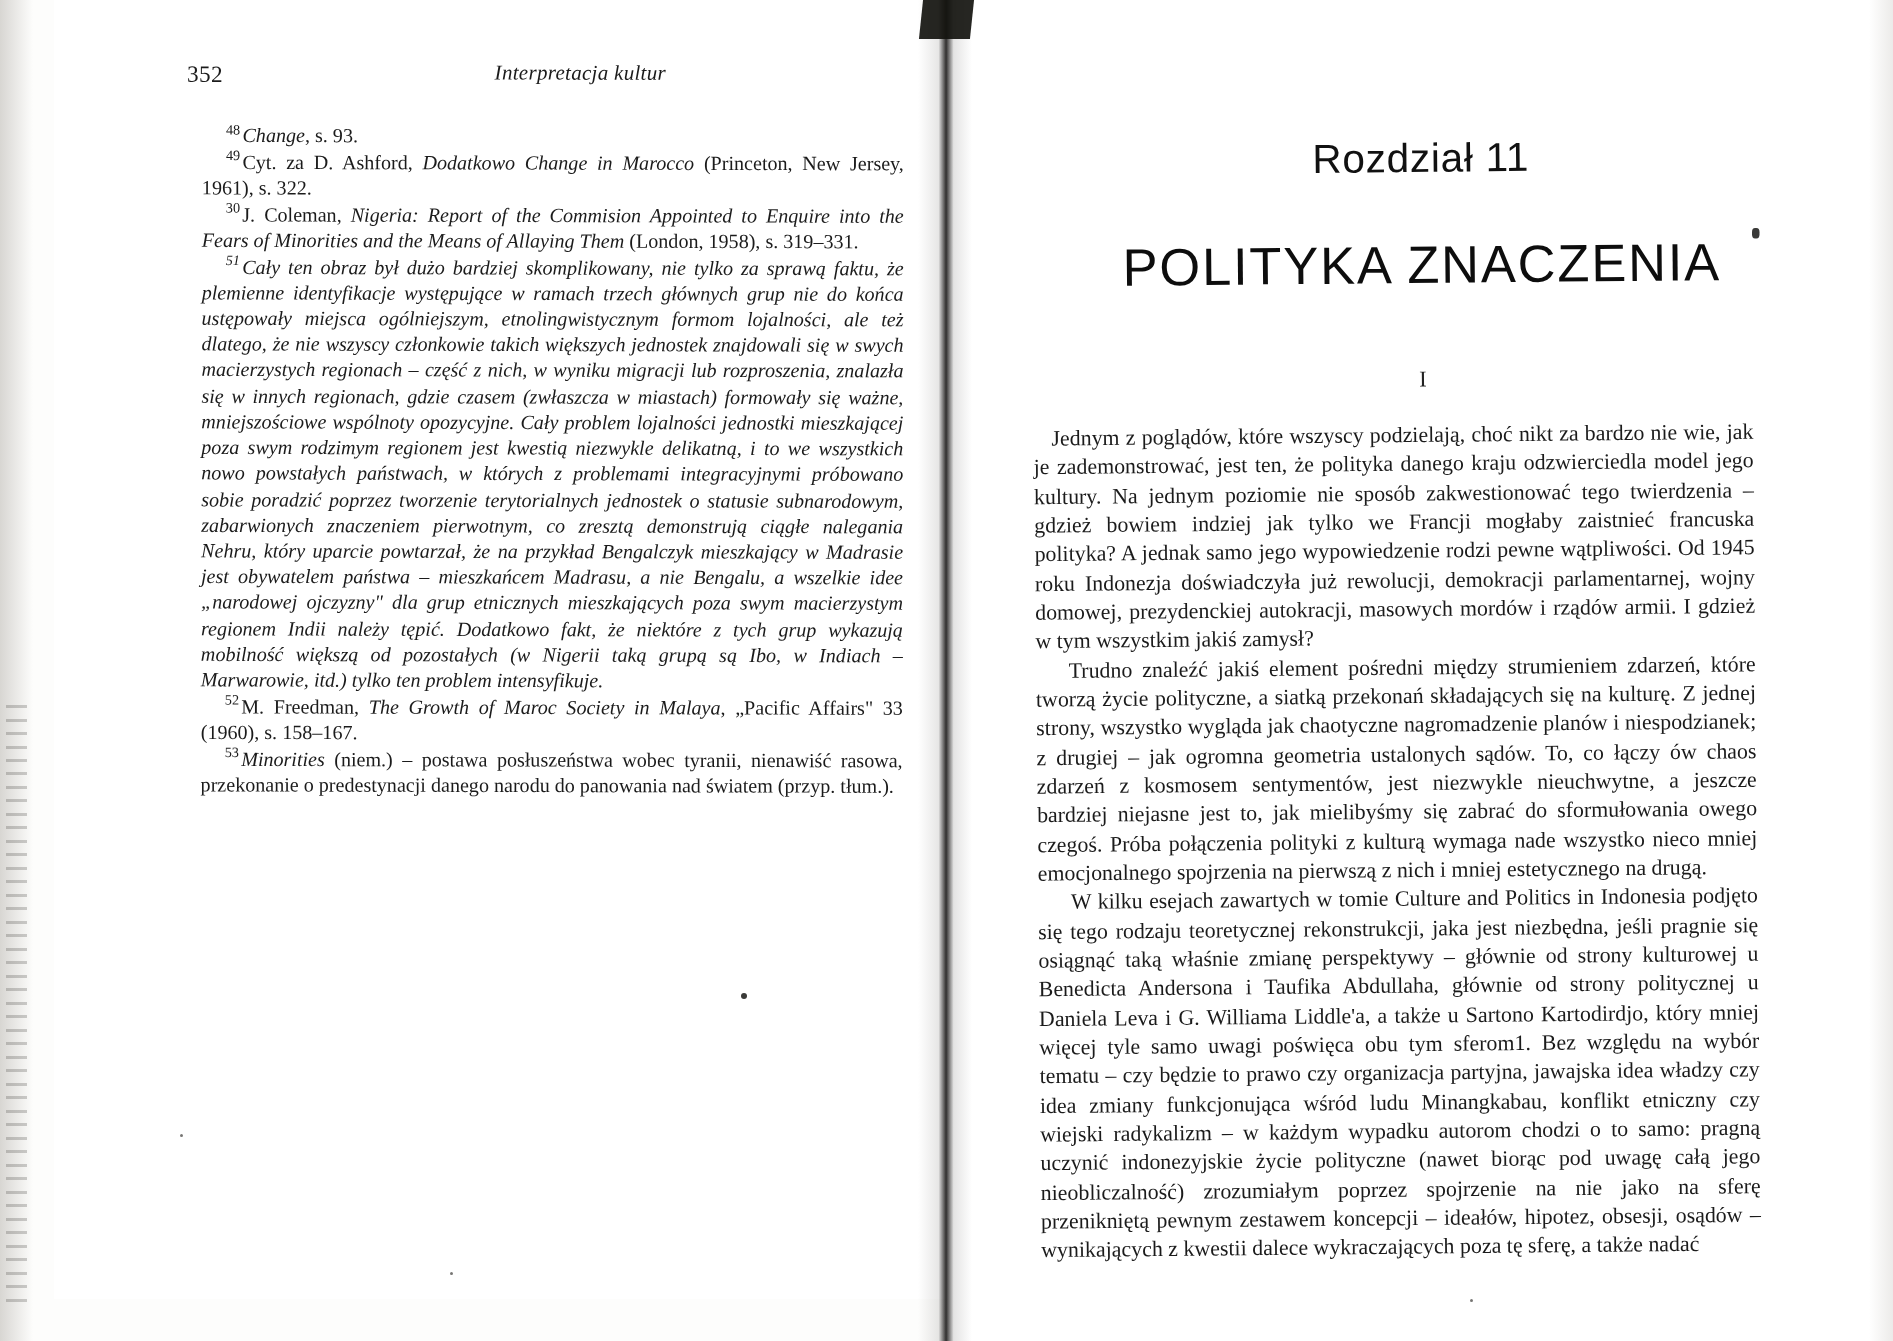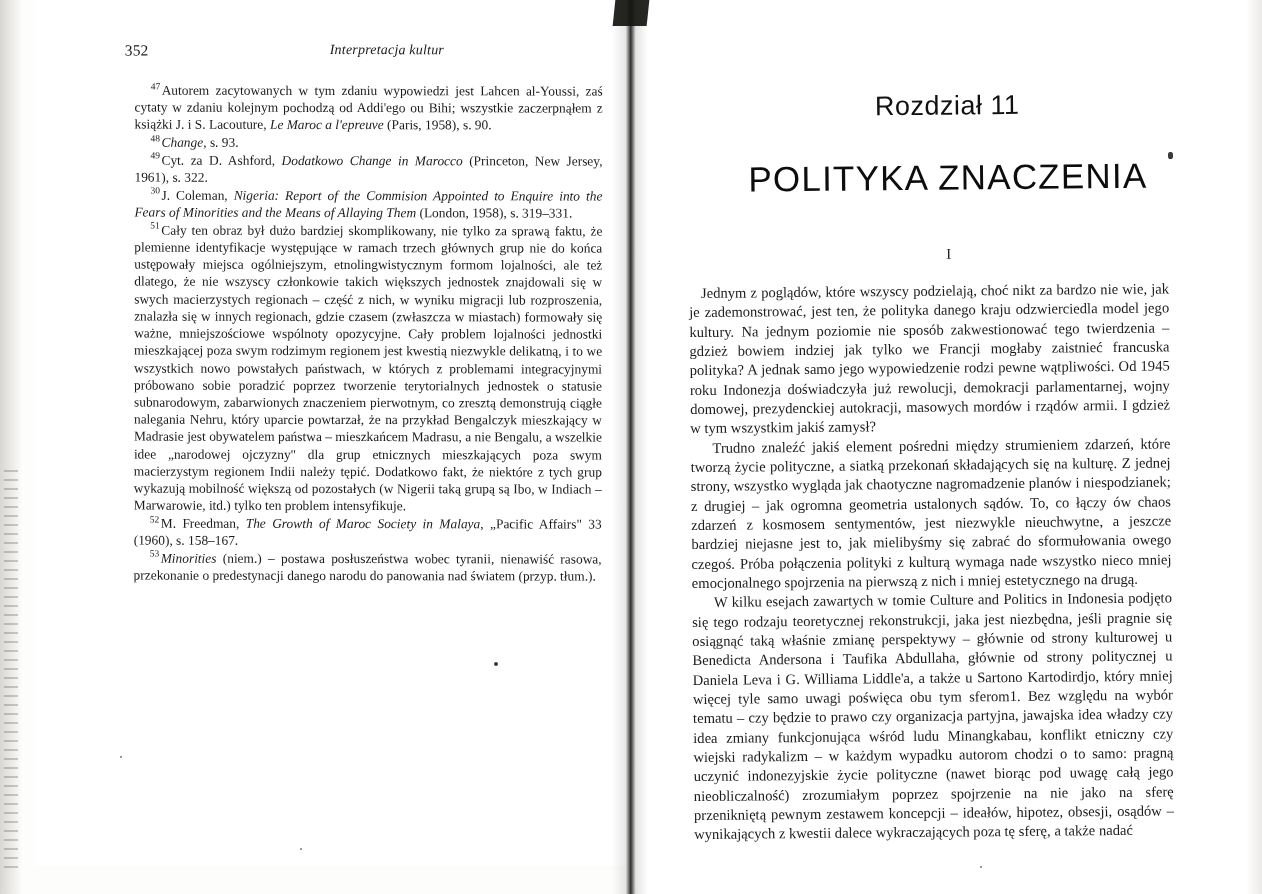--- a/index.html
+++ b/index.html
@@ -122,20 +122,21 @@
     text-align: justify;
     text-justify: inter-word;
     hyphens: manual;
   }
   .note {
     margin: 0 0 0.5px 0;
     text-indent: 16px;
   }
   .note.long {
     text-indent: 16px;
+    font-style: italic;
   }
   .sup {
     font-size: 9.5px;
     vertical-align: super;
     line-height: 0;
     margin-right: 1.5px;
   }
   .it { font-style: italic; }
 
   
@@ -208,21 +209,20 @@
 
   <div class="left-page">
     <div class="skew-left">
       <div class="l-header">
         <span class="l-folio">352</span>
         <span class="l-runhead">Interpretacja kultur</span>
       </div>
 
       <div class="notes">
 
-        <p class="note"><span class="sup">47</span>Autorem zacytowanych w tym zdaniu wypowiedzi jest Lahcen al-Youssi, zaś cytaty w zdaniu kolejnym pochodzą od Addi'ego ou Bihi; wszystkie zaczerpnąłem z książki J. i S. Lacouture, <span class="it">Le Maroc a l'epreuve</span> (Paris, 1958), s. 90.</p>
 
         <p class="note"><span class="sup">48</span><span class="it">Change</span>, s. 93.</p>
 
         <p class="note"><span class="sup">49</span>Cyt. za D. Ashford, <span class="it">Dodatkowo Change in Marocco</span> (Princeton, New Jersey, 1961), s. 322.</p>
 
         <p class="note"><span class="sup">30</span>J. Coleman, <span class="it">Nigeria: Report of the Commision Appointed to Enquire into the Fears of Minorities and the Means of Allaying Them</span> (London, 1958), s. 319–331.</p>
 
         <p class="note long"><span class="sup">51</span>Cały ten obraz był dużo bardziej skomplikowany, nie tylko za sprawą faktu, że plemienne identyfikacje występujące w ramach trzech głównych grup nie do końca ustępowały miejsca ogólniejszym, etnolingwistycznym formom lojalności, ale też dlatego, że nie wszyscy członkowie takich większych jednostek znajdowali się w swych macierzystych regionach – część z nich, w wyniku migracji lub rozproszenia, znalazła się w innych regionach, gdzie czasem (zwłaszcza w miastach) formowały się ważne, mniejszościowe wspólnoty opozycyjne. Cały problem lojalności jednostki mieszkającej poza swym rodzimym regionem jest kwestią niezwykle delikatną, i to we wszystkich nowo powstałych państwach, w których z problemami integracyjnymi próbowano sobie poradzić poprzez tworzenie terytorialnych jednostek o statusie subnarodowym, zabarwionych znaczeniem pierwotnym, co zresztą demonstrują ciągłe nalegania Nehru, który uparcie powtarzał, że na przykład Bengalczyk mieszkający w Madrasie jest obywatelem państwa – mieszkańcem Madrasu, a nie Bengalu, a wszelkie idee „narodowej ojczyzny" dla grup etnicznych mieszkających poza swym macierzystym regionem Indii należy tępić. Dodatkowo fakt, że niektóre z tych grup wykazują mobilność większą od pozostałych (w Nigerii taką grupą są Ibo, w Indiach – Marwarowie, itd.) tylko ten problem intensyfikuje.</p>
 
         <p class="note"><span class="sup">52</span>M. Freedman, <span class="it">The Growth of Maroc Society in Malaya</span>, „Pacific Affairs" 33 (1960), s. 158–167.</p>

